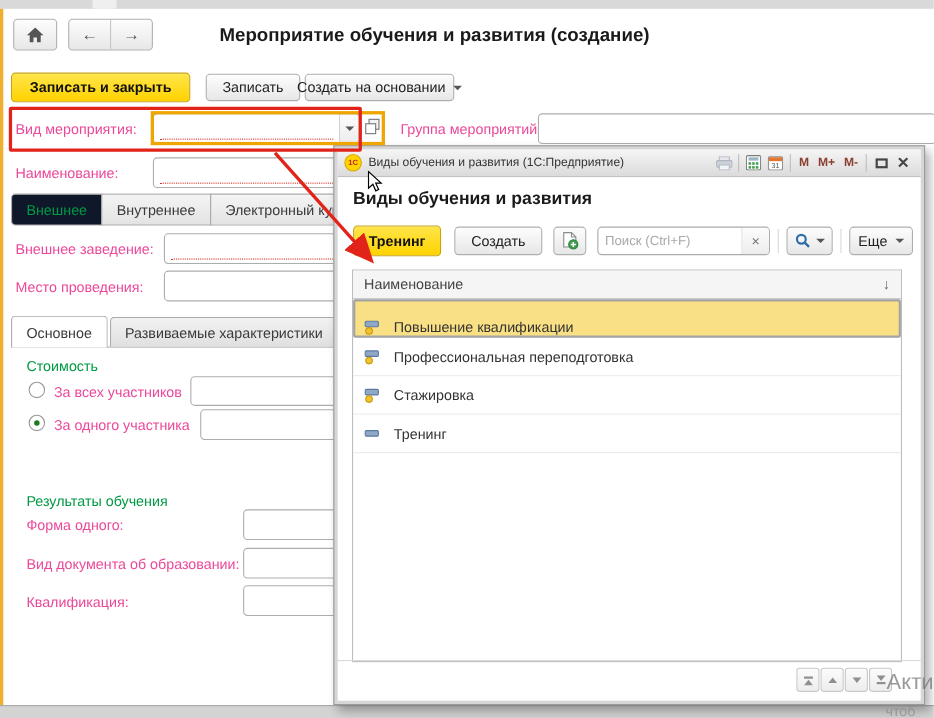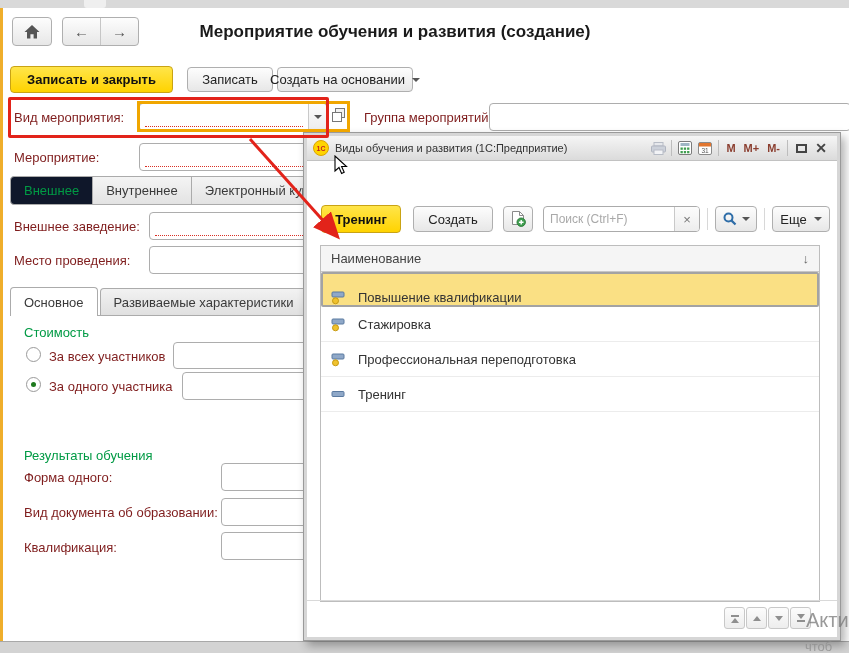--- a/index.html
+++ b/index.html
@@ -16,21 +16,21 @@
   .btn.yellow{background:linear-gradient(#ffe54a,#ffd300);border-color:#c9a314;font-weight:700;color:#111;}
   .caret{display:inline-block;width:0;height:0;border-left:4px solid transparent;border-right:4px solid transparent;border-top:4px solid #555;margin-left:7px;}
   
   .tfield{position:absolute;background:#fff;border:1px solid #adadad;border-radius:4px;box-sizing:border-box;}
   .tfield input{width:100%;height:100%;border:0;outline:0;background:transparent;font:13px "Liberation Sans",sans-serif;padding:0 6px;box-sizing:border-box;color:#222;}
   .tfield.req::after{content:"";position:absolute;left:5px;right:5px;bottom:3px;border-bottom:1px dotted #d93026;pointer-events:none;}
   .combo{display:flex;align-items:stretch;}
   .combo .cinput{flex:1;position:relative;}
   .combo .cinput input{width:100%;height:100%;border:0;outline:0;background:transparent;font:13px "Liberation Sans",sans-serif;padding:0 6px;box-sizing:border-box;}
   .combo .drop{width:17px;border-left:1px solid #c9c9c9;background:linear-gradient(#fcfcfc,#ededed);display:flex;align-items:center;justify-content:center;border-radius:0 3px 3px 0;}
-  .lbl{position:absolute;font-size:13px;color:#7f1d1d;white-space:nowrap;}
+  .lbl{position:absolute;font-size:13px;color:#ec4899;white-space:nowrap;}
   .green{color:#009a44;}
   
   .switch{position:absolute;display:flex;}
   .swbtn{height:29px;display:flex;align-items:center;padding:0 13px;border:1px solid #ababab;background:linear-gradient(#f4f4f4,#e3e3e3);color:#3a3a3a;margin-left:-1px;box-sizing:border-box;white-space:nowrap;}
   .swbtn:first-child{border-radius:4px 0 0 4px;margin-left:0;}
   .swbtn:last-child{border-radius:0 4px 4px 0;}
   .swbtn.sel{background:#0f172a;color:#009a44;}
   
   .tabswrap{position:absolute;left:10px;top:288px;width:548px;display:flex;align-items:flex-end;border-bottom:1px solid #ababab;height:27px;box-sizing:content-box;}
   .tab{height:26px;display:flex;align-items:center;padding:0 13px;border:1px solid #ababab;border-bottom:none;border-radius:4px 4px 0 0;background:linear-gradient(#f2f2f2,#e0e0e0);margin-right:2px;white-space:nowrap;}
@@ -124,21 +124,21 @@
     <span style="display:flex;">
       <svg width="16" height="16" viewBox="0 0 16 16">
           <rect x="4.5" y="1.5" width="9" height="9" fill="#f2f2f2" stroke="#777"></rect>
           <rect x="1.5" y="5.5" width="9" height="9" fill="#fff" stroke="#777"></rect>
         </svg>
     </span>
   </div>
   <div class="lbl" style="left:364px;top:110px;">Группа мероприятий:</div>
   <div class="tfield" style="left:489px;top:103px;width:362px;height:28px;"><input value="" style=""></div>
 
-  <div class="lbl" style="left:14px;top:150px;">Мероприятие:</div>
+  <div class="lbl" style="left:14px;top:150px;">Наименование:</div>
   <div class="tfield req" style="left:139px;top:143px;width:420px;height:28px;"><input value="" style=""></div>
 
   <div class="switch" style="left:10px;top:176px;">
     <div class="swbtn sel">Внешнее</div>
     <div class="swbtn">Внутреннее</div>
     <div class="swbtn" style="width:131px;overflow:hidden;">Электронный курс</div>
   </div>
 
   <div class="lbl" style="left:14px;top:219px;">Внешнее заведение:</div>
   <div class="tfield req" style="left:149px;top:212px;width:410px;height:28px;"><input value="" style=""></div>
@@ -204,20 +204,21 @@
         <span class="mbtn">M-</span>
         <span class="tsep"></span>
         <span class="tico">
             <span class="maxbox"></span>
           </span>
         <span class="tico closex">
             <span>✕</span>
           </span>
       </div>
 
+      <div class="pheading">Виды обучения и развития</div>
 
       <div class="ptoolbar">
         <div class="btn yellow" style="width:80px;height:28px;">Тренинг</div>
         <div style="width:12px;"></div>
         <div class="btn" style="width:80px;height:26px;">Создать</div>
         <div style="width:10px;"></div>
         <div class="btn" style="width:30px;height:26px;">
           <svg width="15" height="16" viewBox="0 0 15 16">
               <path d="M1.5 0.5 H8.5 L12.5 4.5 V13.5 H1.5 Z" fill="#fff" stroke="#8a8a8a"></path>
               <path d="M8.5 0.5 V4.5 H12.5" fill="none" stroke="#8a8a8a"></path>
@@ -257,28 +258,28 @@
               <rect x="1" y="3" width="12" height="5" rx="1" fill="#8fa8c8" stroke="#5b7aa0"></rect>
               <circle cx="4.5" cy="11.8" r="3" fill="#f0c22e" stroke="#c79a10"></circle>
             </svg>
           <span>Повышение квалификации</span>
         </div>
         <div class="lrow">
           <svg width="16" height="16" viewBox="0 0 16 16">
               <rect x="1" y="3" width="12" height="5" rx="1" fill="#8fa8c8" stroke="#5b7aa0"></rect>
               <circle cx="4.5" cy="11.8" r="3" fill="#f0c22e" stroke="#c79a10"></circle>
             </svg>
-          <span>Стажировка</span>
+          <span>Профессиональная переподготовка</span>
         </div>
         <div class="lrow">
           <svg width="16" height="16" viewBox="0 0 16 16">
               <rect x="1" y="3" width="12" height="5" rx="1" fill="#8fa8c8" stroke="#5b7aa0"></rect>
               <circle cx="4.5" cy="11.8" r="3" fill="#f0c22e" stroke="#c79a10"></circle>
             </svg>
-          <span>Профессиональная переподготовка</span>
+          <span>Стажировка</span>
         </div>
         <div class="lrow">
           <svg width="16" height="16" viewBox="0 0 16 16">
               <rect x="1" y="5.5" width="12" height="5" rx="1" fill="#8fa8c8" stroke="#5b7aa0"></rect>
             </svg>
           <span>Тренинг</span>
         </div>
       </div>
 
       <div class="pnavline"></div>

